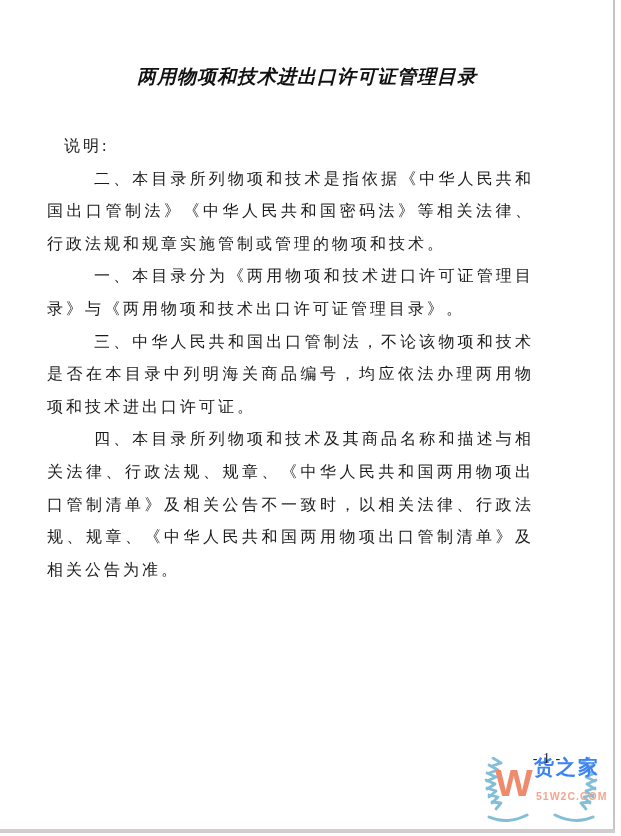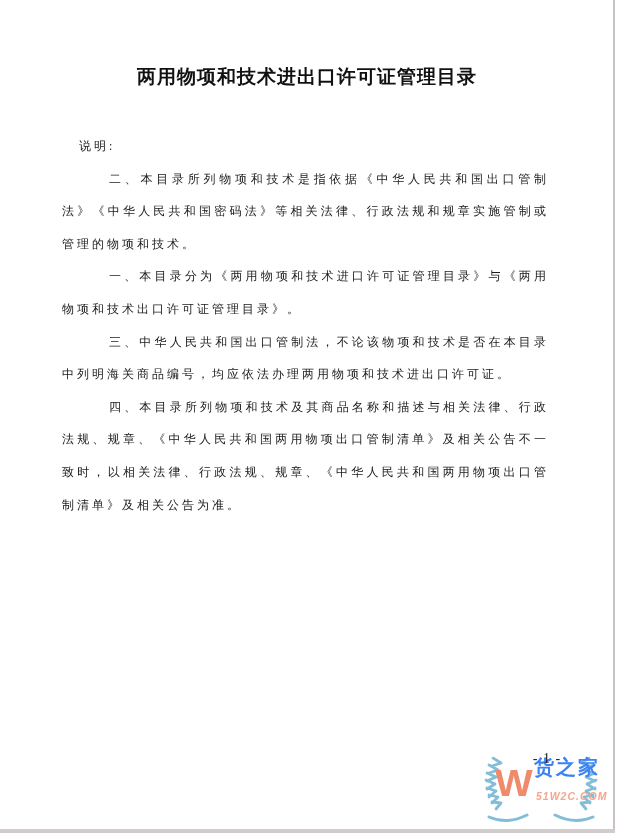--- a/index.html
+++ b/index.html
@@ -4,25 +4,25 @@
 <style>
   html,body{margin:0;padding:0;}
   body{
     width:621px;height:836px;overflow:hidden;background:#ffffff;
     font-family:"Liberation Serif","DejaVu Serif",serif;
     color:#1b1b1b;position:relative;
   }
   .page{position:absolute;inset:0;background:#ffffff;}
   .doc-title{
     margin:64px 0 0 0;width:614px;text-align:center;
-    font-size:19px;font-weight:bold;letter-spacing:1px;color:#111;
+    font-size:19px;font-weight:bold;letter-spacing:1px;color:#111;font-style:italic;
   }
   .content{
-    position:absolute;left:62px;top:130px;width:487px;
-    font-size:12px;line-height:32.6px;letter-spacing:3px;
+    position:absolute;left:47px;top:130px;width:487px;
+    font-size:16px;line-height:32.6px;letter-spacing:3px;
     text-align:justify;
   }
   .label-line{padding-left:17px;}
   .content p{margin:0;text-indent:47px;text-align:justify;}
   .page-number{
     position:absolute;left:523px;top:751px;width:48px;
     font-size:14px;letter-spacing:1px;text-align:center;color:#222;z-index:3;
   }
   .watermark{position:absolute;left:475px;top:757px;width:135px;height:70px;z-index:1;}
   .wreath{position:absolute;left:0;top:0;}
@@ -32,21 +32,21 @@
     font-weight:bold;font-size:37px;line-height:1;color:#f08a6c;
     transform:scaleX(1.08);transform-origin:left top;
   }
   .wm-name{
     position:absolute;left:59px;top:0;
     font-size:20px;line-height:1;color:#3b82f6;letter-spacing:2px;font-weight:bold;
   }
   .wm-site{
     position:absolute;left:61px;top:34px;
     font-family:"Liberation Sans","DejaVu Sans",sans-serif;
-    font-size:10.5px;line-height:1;color:#f5a58e;font-weight:bold;letter-spacing:1px;font-style:italic;
+    font-size:10.5px;line-height:1;color:#f5a58e;font-weight:bold;letter-spacing:1px;
   }
   .edge-right{position:absolute;left:613px;top:0;width:2px;height:830px;background:#c9c3c3;}
   .edge-bottom{position:absolute;left:0;top:829px;width:615px;height:4px;background:#d2cccc;}
 </style>
 </head>
 <body>
 
 <div class="page">
 
   <h1 class="doc-title">两用物项和技术进出口许可证管理目录</h1>

